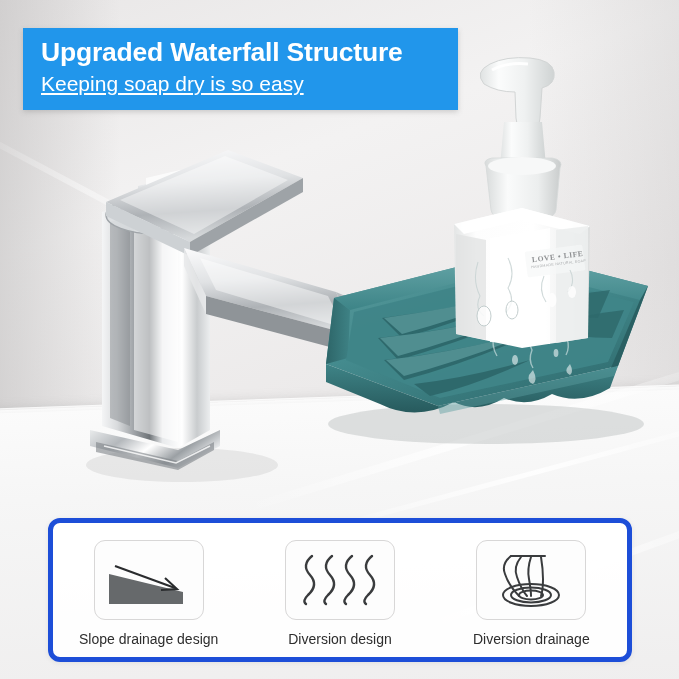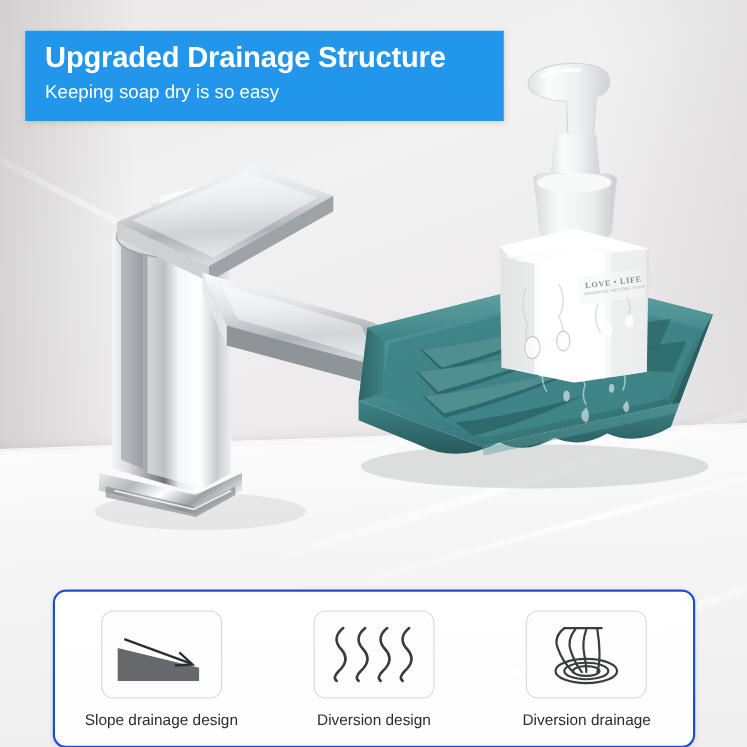--- a/index.html
+++ b/index.html
@@ -79,25 +79,26 @@
   .banner-line1, .banner-line2 {
     color: #ffffff;
     font-size: 26.5px;
     font-weight: bold;
     line-height: 31px;
     letter-spacing: -0.2px;
     white-space: nowrap;
   }
   .banner-sub {
     color: #ffffff;
-    font-size: 17px;
+    font-size: 21px;
     font-weight: normal;
     line-height: 30px;
     margin-top: 1px;
     white-space: nowrap;
+    text-decoration: underline;
   }
 
   
   .faucet { position: absolute; left: 60px; top: 130px; width: 330px; height: 360px; z-index: 12; }
 
   
   .tray { position: absolute; left: 318px; top: 238px; width: 340px; height: 210px; z-index: 14; }
 
   
   .dispenser { position: absolute; left: 430px; top: 48px; width: 180px; height: 300px; z-index: 16; }
@@ -122,25 +123,25 @@
     display:block;
     font-size: 3.6px;
     letter-spacing: .3px;
     color: #a9abad;
     margin-top: 1px;
   }
 
   
   .panel {
     position: absolute;
-    left: 48px; top: 536px;
+    left: 48px; top: 518px;
     width: 584px; height: 144px;
     box-sizing: border-box;
     background: rgba(255,255,255,.93);
-    border: 2px solid #1d4ed8;
+    border: 5px solid #1d4ed8;
     border-radius: 12px;
     box-shadow: 0 1px 4px rgba(175,175,175,.25);
     z-index: 25;
     display: flex;
     align-items: flex-start;
     justify-content: space-around;
     padding-top: 17px;
   }
   .feature {
     width: 176px;
@@ -385,21 +386,21 @@
   <div class="dispenser-label">
     <span class="mark">LOVE • LIFE</span>
     <span class="sub">HANDMADE NATURAL SOAP</span>
   </div>
 
   <div class="streak streak-a"></div>
   <div class="streak streak-b"></div>
   <div class="streak streak-d"></div>
 
   <div class="banner">
-    <div class="banner-line1">Upgraded Drainage Structure</div>
+    <div class="banner-line1">Upgraded Waterfall Structure</div>
     <div class="banner-sub">Keeping soap dry is so easy</div>
   </div>
 
   <div class="panel">
 
     <div class="feature">
       <div class="feature-icon-box">
         <svg width="100" height="64" viewBox="0 0 100 64">
           <path d="M10 26 L84 44 L84 56 L10 56 Z" fill="#66696b"></path>
           <path d="M16 18 L76 40" stroke="#2a2c2e" stroke-width="2.1" fill="none"></path>

